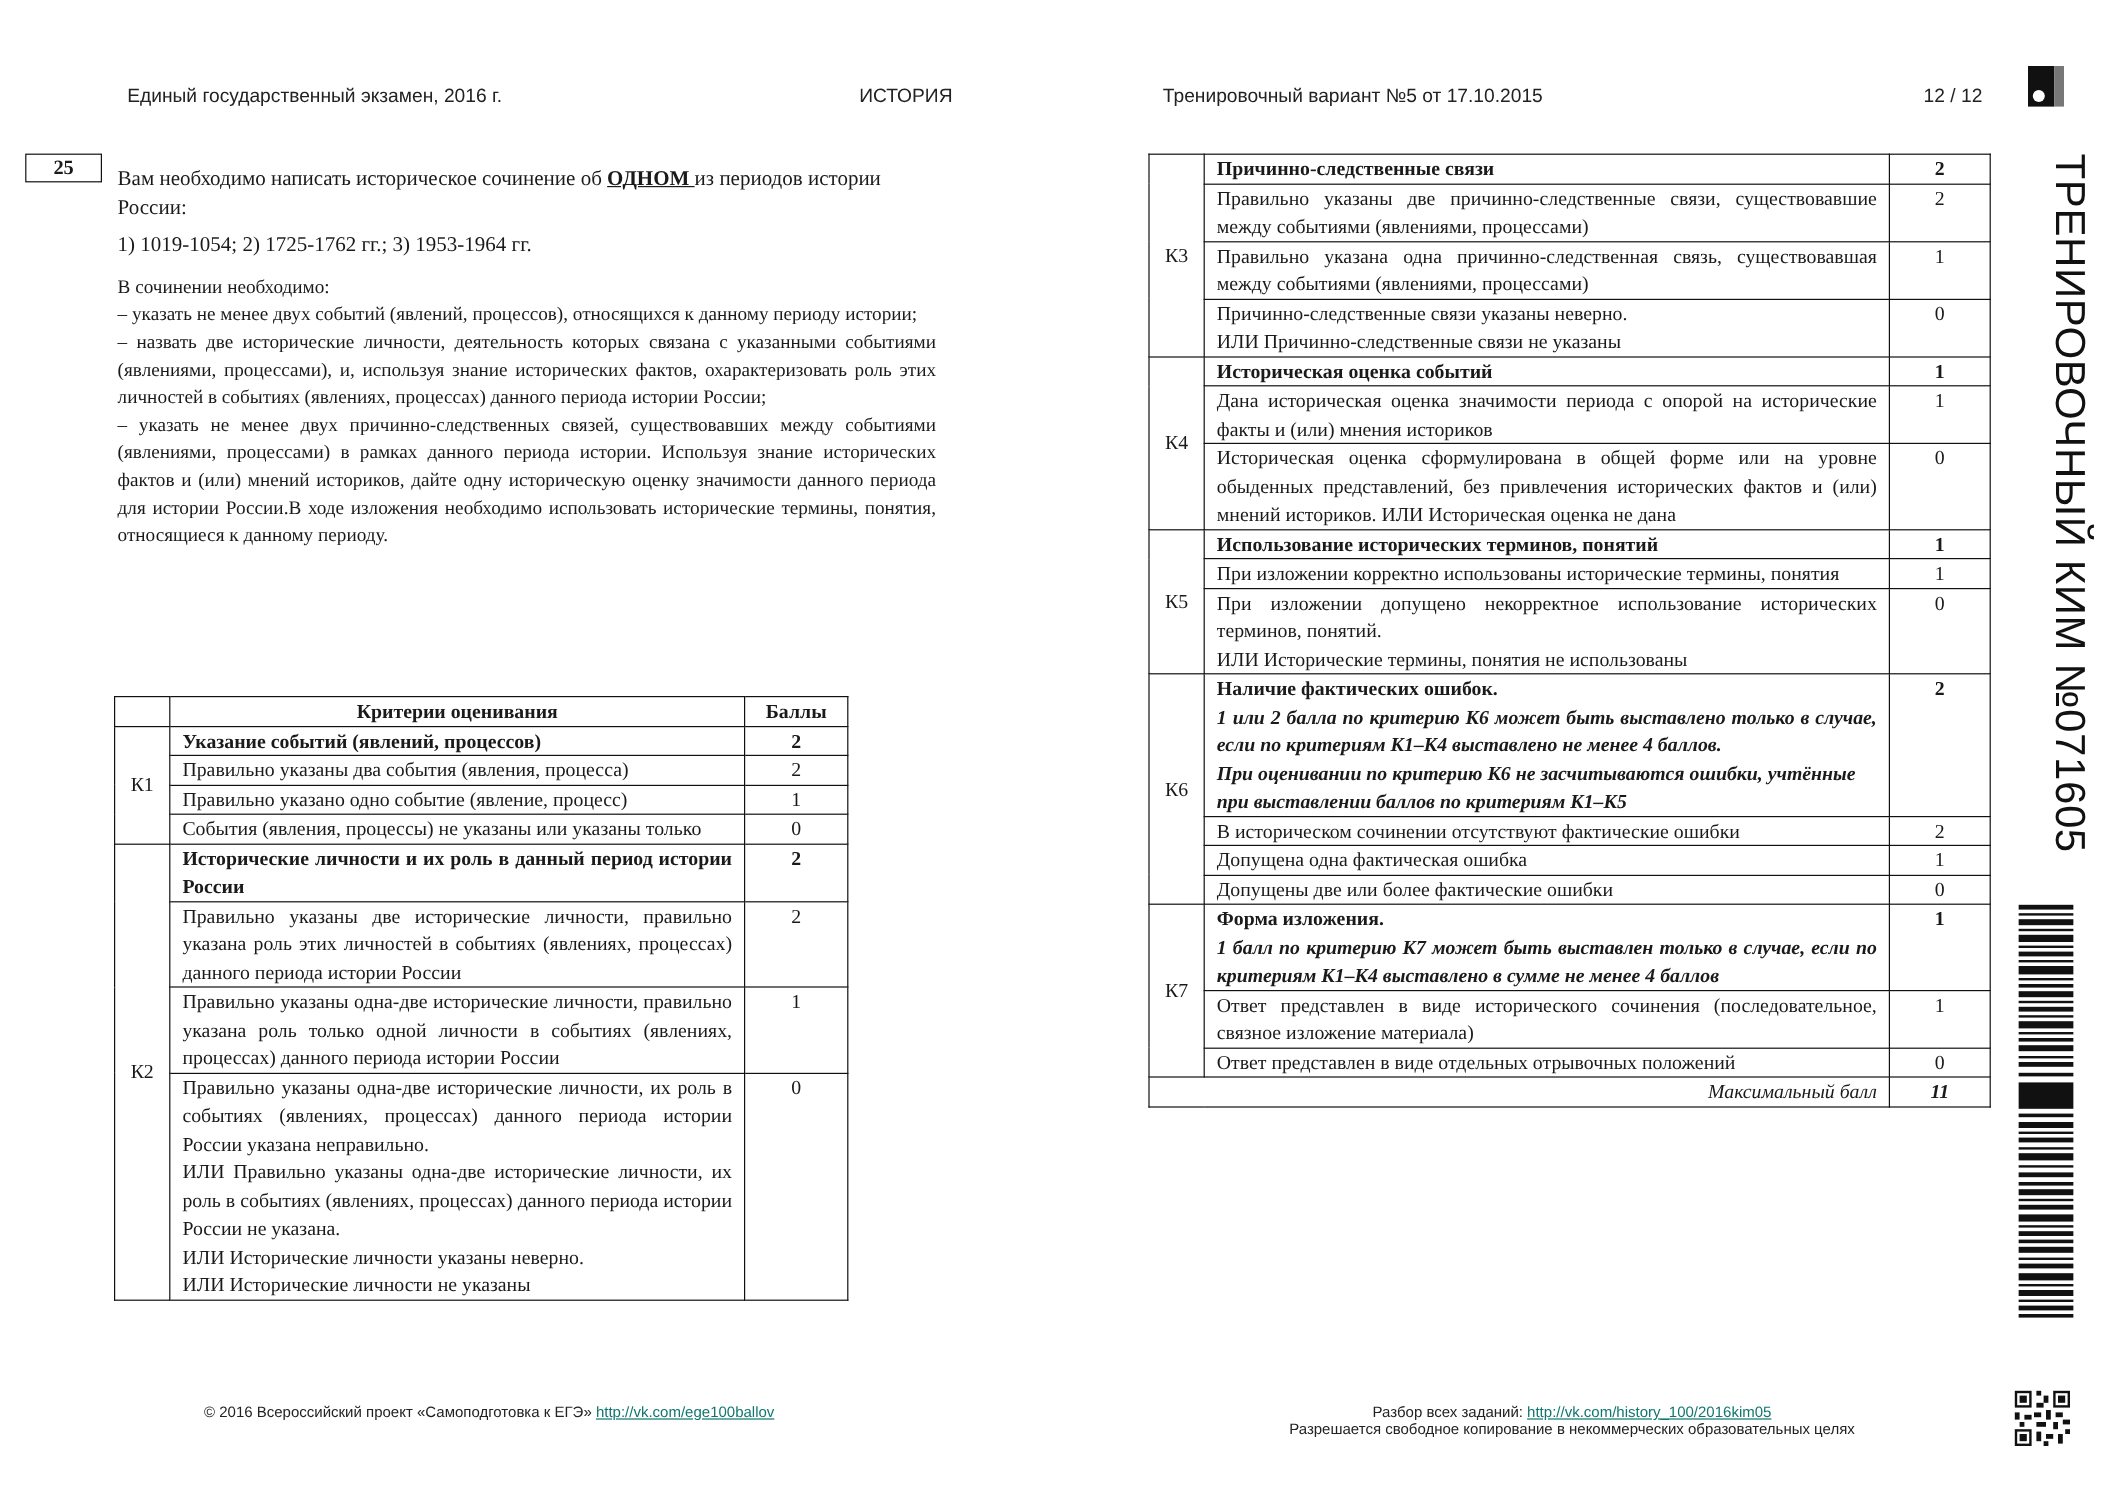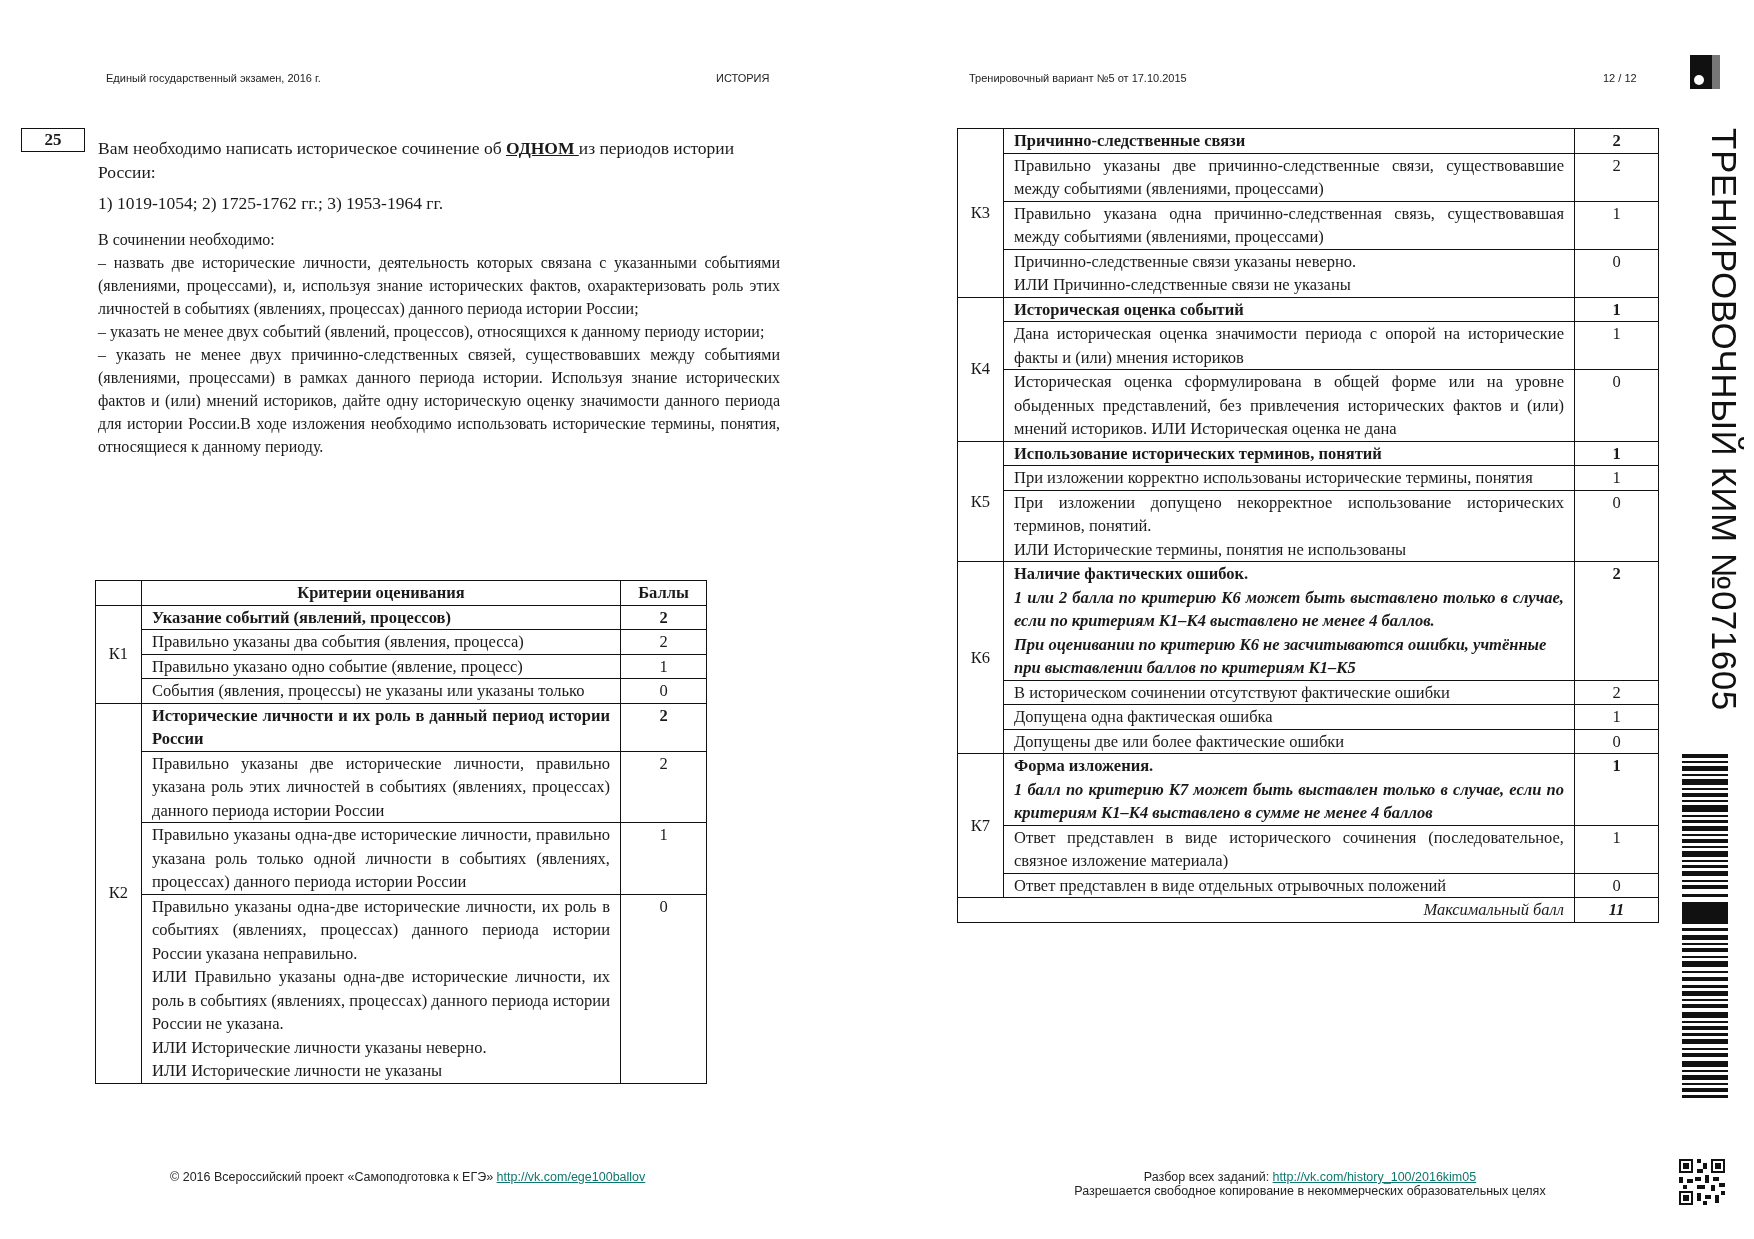--- a/index.html
+++ b/index.html
@@ -1,20 +1,20 @@
 <!DOCTYPE html>
 <html><head>
 <meta charset="utf-8">
 <style>
   html, body { margin:0; padding:0; background:#ffffff; }
   body { width:1754px; height:1239px; position:relative; overflow:hidden; color:#1a1a1a; }
   .sans { font-family: "Liberation Sans", "DejaVu Sans", sans-serif; }
   .serif { font-family: "Liberation Serif", "DejaVu Serif", serif; }
 
-  .hdr { position:absolute; top:72px; font-size:11px; color:#222; }
+  .hdr { position:absolute; top:72px; font-size:16px; color:#222; }
 
   .task-num { position:absolute; left:21px; top:128px; width:62px; height:22px; border:1.5px solid #111;
     font-weight:bold; font-size:17px; text-align:center; line-height:22px; }
 
   .task { position:absolute; left:98px; top:137px; width:682px; font-size:17.5px; line-height:23.5px; }
   .task p { margin:0; }
   .task .periods { margin-top:8px; }
   .req { position:absolute; left:98px; top:228px; width:682px; font-size:16px; line-height:23px; text-align:justify; }
   .req p { margin:0; }
   .u { text-decoration:underline;font-weight:bold; }
@@ -59,22 +59,22 @@
 
 <div class="task-num serif">25</div>
 
 <div class="task">
   <p><span>Вам необходимо написать историческое сочинение об </span><span class="u">ОДНОМ </span><span>из периодов истории России:</span></p>
   <p class="periods">1) 1019-1054; 2) 1725-1762 гг.; 3) 1953-1964 гг.</p>
 </div>
 
 <div class="req">
   <p>В сочинении  необходимо:</p>
+  <p>– указать  не  менее  двух  событий  (явлений,  процессов),   относящихся к данному периоду истории;</p>
   <p>– назвать  две   исторические   личности,   деятельность   которых связана с указанными  событиями  (явлениями,  процессами),  и,  используя  знание исторических  фактов,  охарактеризовать  роль  этих  личностей  в   событиях (явлениях, процессах) данного периода истории  России;</p>
-  <p>– указать  не  менее  двух  событий  (явлений,  процессов),   относящихся к данному периоду истории;</p>
   <p>–  указать  не  менее  двух  причинно-следственных  связей,  существовавших между событиями (явлениями, процессами) в рамках данного  периода истории. Используя знание исторических фактов и (или)  мнений  историков,  дайте одну историческую оценку значимости данного периода для истории России.В ходе изложения   необходимо   использовать   исторические   термины,   понятия, относящиеся к данному  периоду.</p>
 </div>
 
 <table class="crit serif" id="left-table">
   <colgroup>
       <col style="width:46px">
       <col>
       <col style="width:86px">
     </colgroup>
   <tbody>

